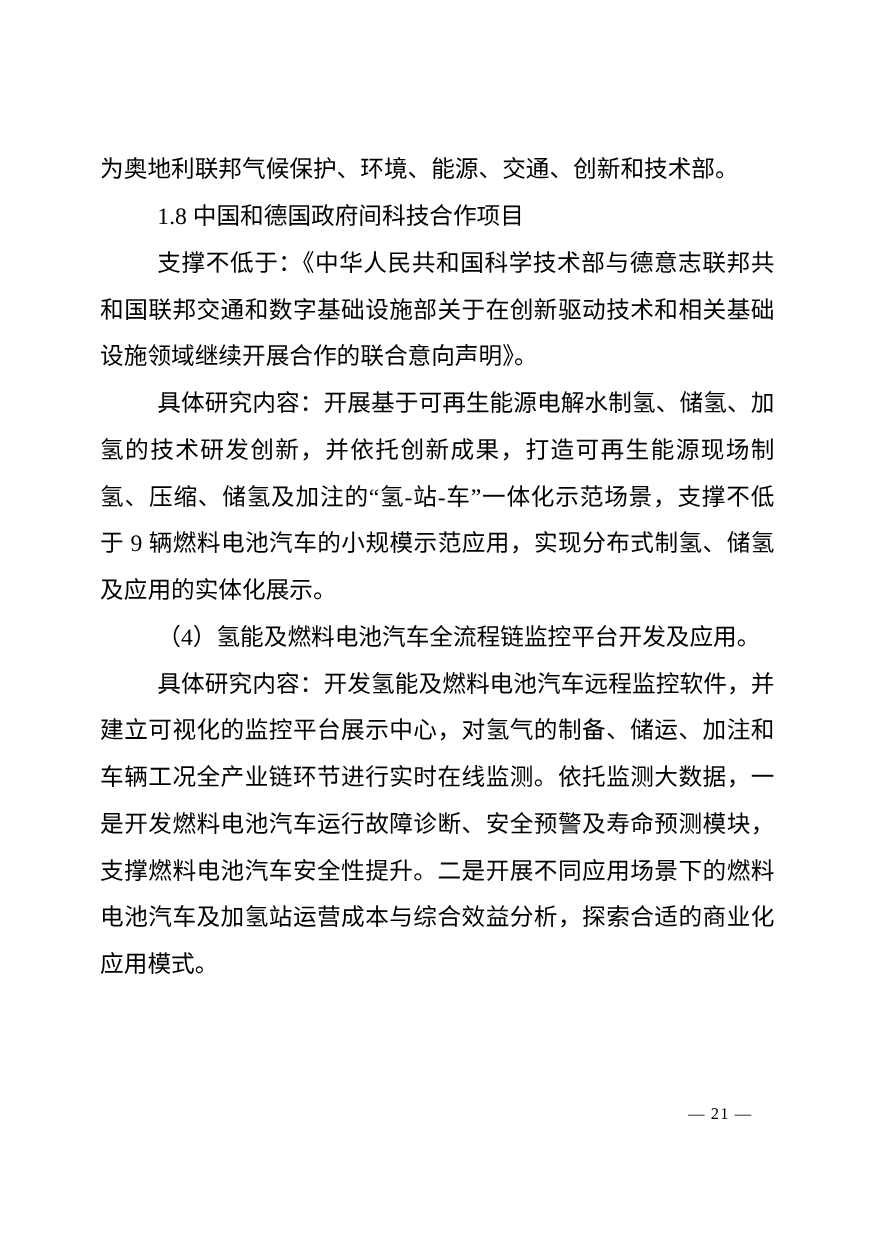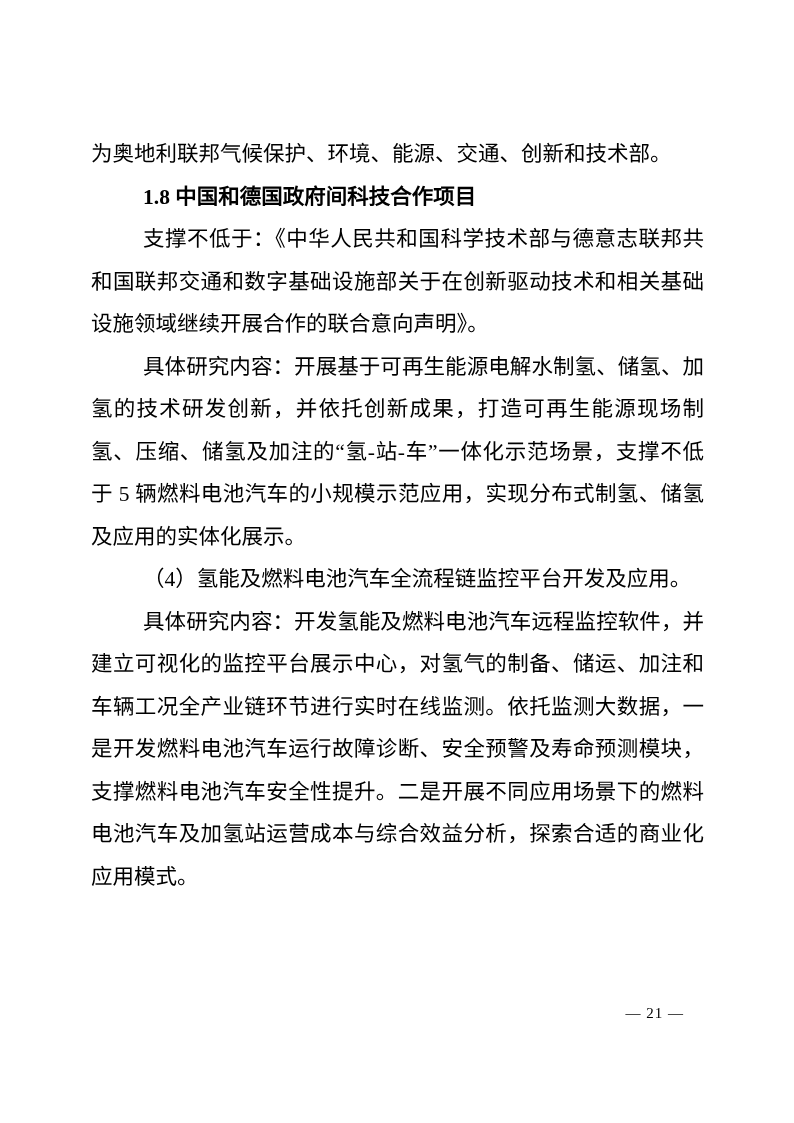--- a/index.html
+++ b/index.html
@@ -33,21 +33,21 @@
     color: #000000;
   }
   .para.no-indent {
     text-indent: 0;
   }
   .para.indent {
     text-indent: 52px;
   }
   .para.heading {
     text-indent: 52px;
-    font-weight: bold;
+    font-weight: normal;
     text-align: left;
   }
   .footer {
     position: absolute;
     top: 1001px;
     right: 127px;
     font-size: 15px;
     line-height: 24px;
     letter-spacing: 1px;
     color: #000000;
@@ -55,18 +55,18 @@
   }
 </style>
 </head>
 <body>
 
 <div class="page">
   <div class="content">
     <p class="para no-indent">为奥地利联邦气候保护、环境、能源、交通、创新和技术部。</p>
     <p class="para heading">1.8 中国和德国政府间科技合作项目</p>
     <p class="para indent">支撑不低于：《中华人民共和国科学技术部与德意志联邦共和国联邦交通和数字基础设施部关于在创新驱动技术和相关基础设施领域继续开展合作的联合意向声明》。</p>
-    <p class="para indent">具体研究内容：开展基于可再生能源电解水制氢、储氢、加氢的技术研发创新，并依托创新成果，打造可再生能源现场制氢、压缩、储氢及加注的“氢-站-车”一体化示范场景，支撑不低于 5 辆燃料电池汽车的小规模示范应用，实现分布式制氢、储氢及应用的实体化展示。</p>
+    <p class="para indent">具体研究内容：开展基于可再生能源电解水制氢、储氢、加氢的技术研发创新，并依托创新成果，打造可再生能源现场制氢、压缩、储氢及加注的“氢-站-车”一体化示范场景，支撑不低于 9 辆燃料电池汽车的小规模示范应用，实现分布式制氢、储氢及应用的实体化展示。</p>
     <p class="para indent">（4）氢能及燃料电池汽车全流程链监控平台开发及应用。</p>
     <p class="para indent">具体研究内容：开发氢能及燃料电池汽车远程监控软件，并建立可视化的监控平台展示中心，对氢气的制备、储运、加注和车辆工况全产业链环节进行实时在线监测。依托监测大数据，一是开发燃料电池汽车运行故障诊断、安全预警及寿命预测模块，支撑燃料电池汽车安全性提升。二是开展不同应用场景下的燃料电池汽车及加氢站运营成本与综合效益分析，探索合适的商业化应用模式。</p>
   </div>
   <div class="footer">— 21 —</div>
 </div>
 
 </body></html>

